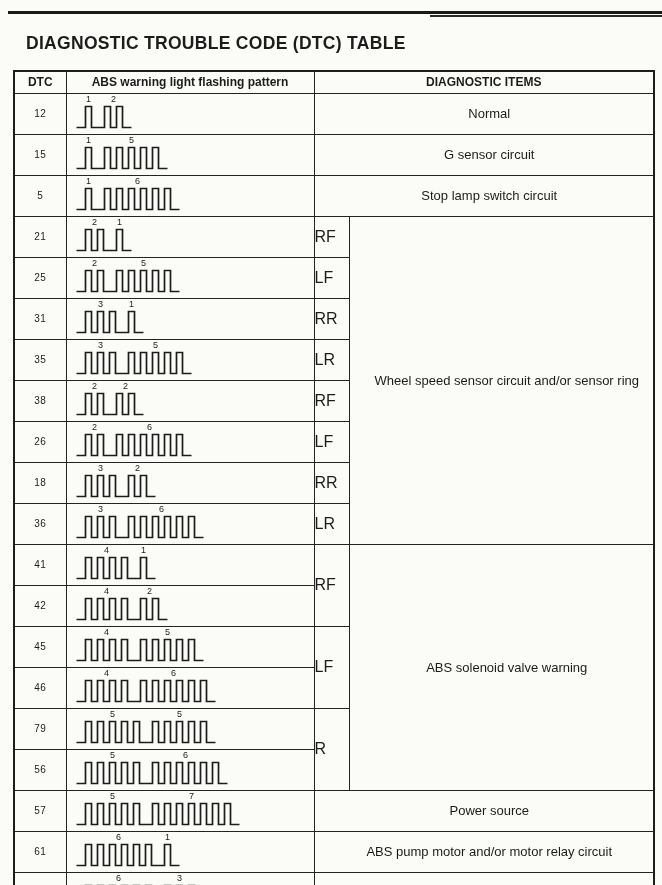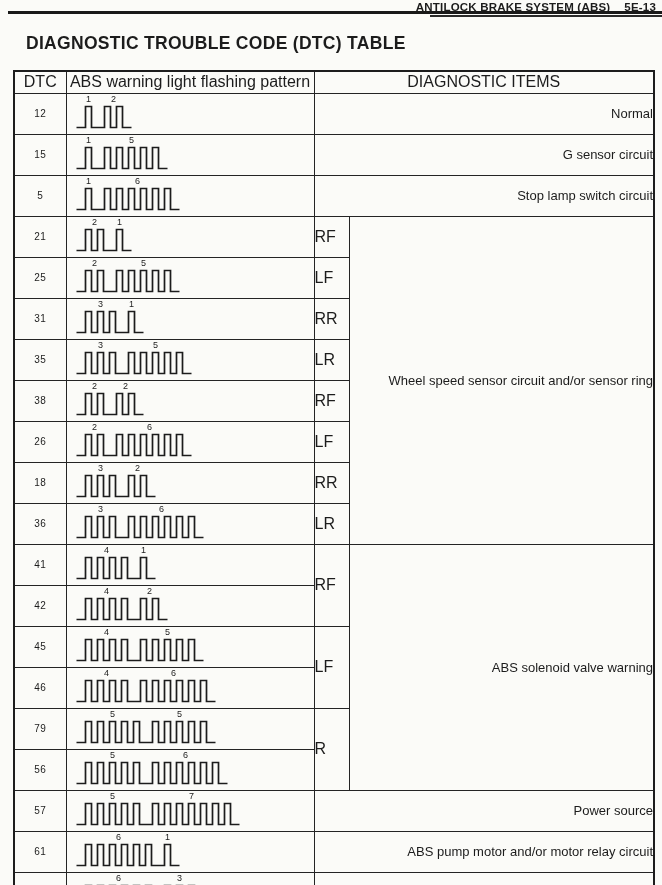--- a/index.html
+++ b/index.html
@@ -43,46 +43,43 @@
   table.dtc col.c-pos  { width: 35px; }
   table.dtc td, table.dtc th {
     border: 1.5px solid #242424;
     padding: 0;
     overflow: hidden;
   }
   table.dtc { border: 2px solid #1d1d1d; }
   tr.hdr { height: 22px; }
   tr.row { height: 37px; }
   th {
-    font-size: 16px; font-weight: 400; text-align: center;
+    font-size: 12px; font-weight: 700; text-align: center;
     vertical-align: middle;
   }
   td.dtc-cell {
     font-size: 10px; text-align: center; vertical-align: middle;
     letter-spacing: 0.5px;
   }
   td.pat-cell { vertical-align: middle; }
   td.pat-cell .wave { display: block; margin-left: 8px; }
   td.item-cell {
-    font-size: 13px; vertical-align: middle; text-align: right;
+    font-size: 13px; vertical-align: middle; text-align: center;
   }
   td.item-cell .txt { display: block; padding-left: 11px; }
   td.pos-cell {
     font-size: 16px; text-align: left; vertical-align: middle;
   }
   svg text.wl { font-family: "Liberation Sans", sans-serif; font-size: 9px; fill: #1c1c1c; }
 </style>
 </head>
 <body>
 
 <div class="page">
 
-  <div class="page-header">
-    <span>ANTILOCK BRAKE SYSTEM (ABS)</span><span class="pageno">5E-13</span>
-  </div>
   <div class="header-rule"></div>
   <div class="header-rule2"></div>
 
   <div class="doc-title">DIAGNOSTIC TROUBLE CODE (DTC) TABLE</div>
 
   <table class="dtc">
     <colgroup>
       <col class="c-dtc">
         <col class="c-pat">
         <col class="c-pos">

